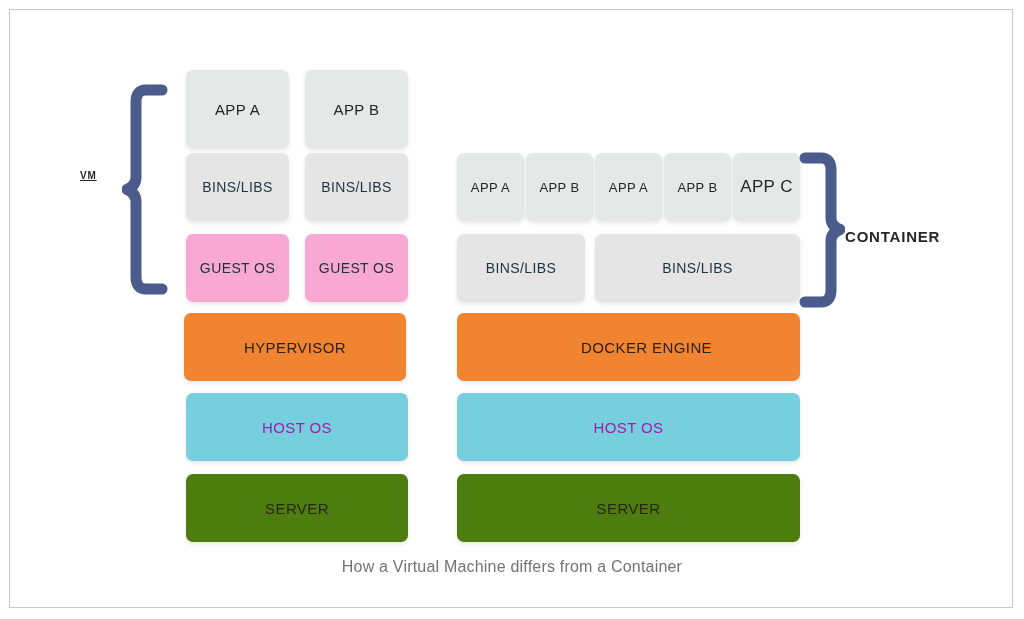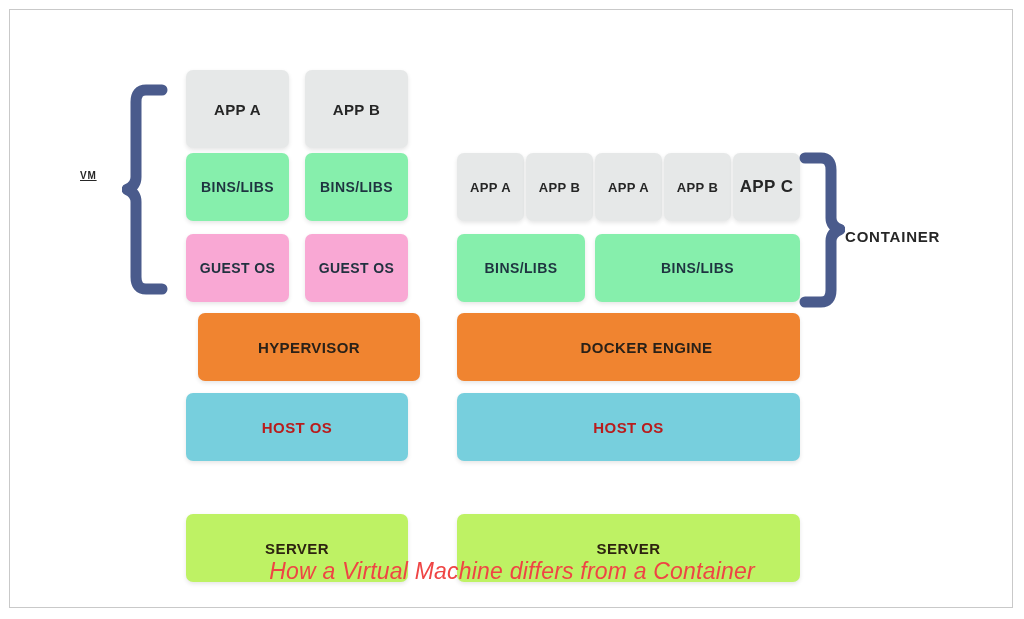--- a/index.html
+++ b/index.html
@@ -32,76 +32,74 @@
     width: 1004px;
     height: 599px;
   }
 
   .box {
     position: absolute;
     display: flex;
     align-items: center;
     justify-content: center;
     border-radius: 7px;
-    font-weight: bold;
+    font-weight: normal;
     color: #23313c;
     letter-spacing: 0.4px;
     box-shadow: 0 2px 4px rgba(0,0,0,0.10);
     box-sizing: border-box;
     text-align: left;
     white-space: nowrap;
   }
 
   .box.app {
     background: #e6e8e8;
     color: #262626;
   }
   .box.binslibs {
-    background: #86efac;
+    background: #e5e5e5;
     color: #1e3340;
   }
   .box.guestos {
     background: #f9a8d4;
     color: #21323f;
   }
   .box.engine {
     background: #f08430;
     color: #2a2118;
   }
   .box.hostos {
     background: #77cfdd;
-    color: #b91c1c;
+    color: #a21caf;
   }
   .box.server {
-    background: #bef264;
+    background: #4d7c0f;
     color: #2d2410;
-    margin-top: 40px;
   }
 
   .brace-label {
     position: absolute;
     font-weight: bold;
     color: #262626;
     letter-spacing: 0.8px;
     white-space: nowrap;
   }
 
   .brace {
     position: absolute;
   }
 
   #caption {
     position: absolute;
     left: 0;
     top: 548px;
     width: 1004px;
     text-align: center;
-    font-style: italic;
-    font-size: 23px;
-    color: #ef4444;
+    font-size: 16px;
+    color: #737373;
     letter-spacing: 0.2px;
   }
 </style>
 </head>
 <body>
 
 <div id="diagram-frame">
   <div id="canvas">
 
     <div class="brace-label" style="left:70px; top:160px; font-size:10px;text-decoration:underline;">VM</div>
@@ -124,21 +122,21 @@
       <span>BINS/LIBS</span>
     </div>
 
     <div class="box guestos" style="left:176px; top:224px; width:103px; height:68px; font-size:14px;">
       <span>GUEST OS</span>
     </div>
     <div class="box guestos" style="left:295px; top:224px; width:103px; height:68px; font-size:14px;">
       <span>GUEST OS</span>
     </div>
 
-    <div class="box engine" style="left:188px; top:303px; width:222px; height:68px; font-size:15px;">
+    <div class="box engine" style="left:174px; top:303px; width:222px; height:68px; font-size:15px;">
       <span>HYPERVISOR</span>
     </div>
 
     <div class="box hostos" style="left:176px; top:383px; width:222px; height:68px; font-size:15px;">
       <span>HOST OS</span>
     </div>
 
     <div class="box server" style="left:176px; top:464px; width:222px; height:68px; font-size:15px;">
       <span>SERVER</span>
     </div>

